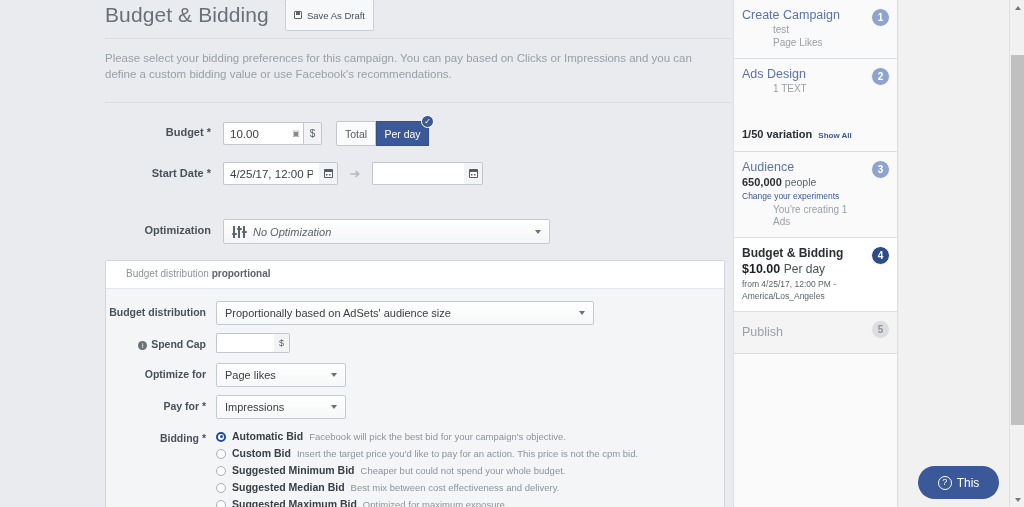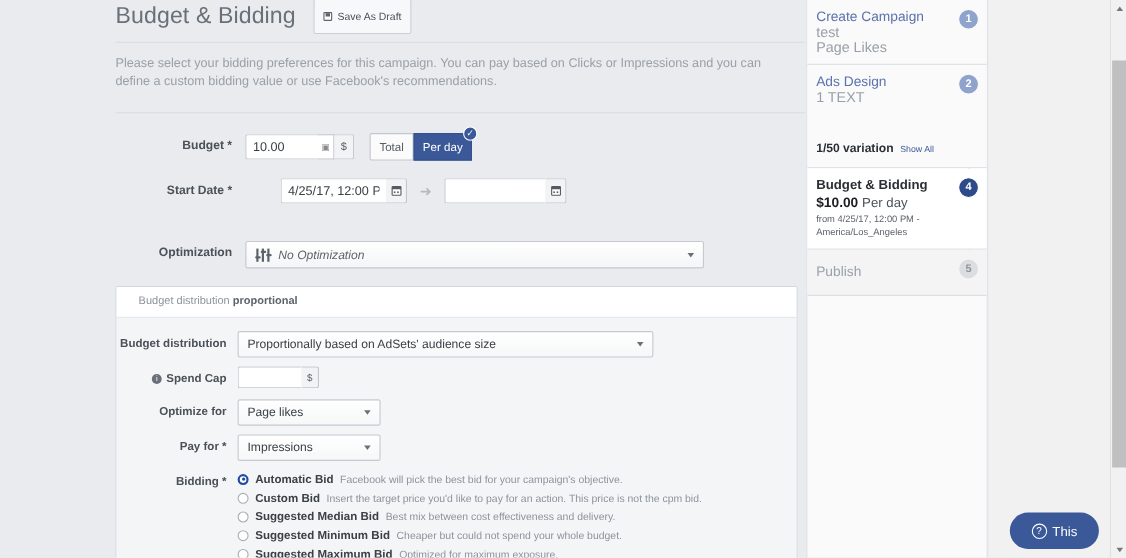--- a/index.html
+++ b/index.html
@@ -196,21 +196,21 @@
   .arrow-sep {
     width: 34px;
     text-align: center;
     color: #b4bac2;
     font-size: 13px;
     line-height: 23px;
   }
   .date2 { width: 92px; border-radius: 2px 0 0 2px; border-right: none; }
 
   .opt-select {
-    width: 417px; height: 25px;
+    width: 327px; height: 25px;
     border: 1px solid #c6cad0;
     background: linear-gradient(#ffffff, #f4f5f7);
     border-radius: 2px;
     display: flex; align-items: center;
     padding: 0 8px;
     font-size: 11px;
     color: #5d636b;
     font-style: italic;
     cursor: pointer;
     position: relative;
@@ -382,24 +382,25 @@
   .step.last { border-bottom: 1px solid #d9dde4; background: #f4f4f5; padding: 12px 34px 13px 8px; }
   .s-title {
     font-size: 12.5px;
     color: #5b73ad;
     line-height: 16px;
     font-weight: 400;
   }
   .step.active .s-title { color: #2b2f35; font-weight: bold; font-size: 12px; }
   .step.last .s-title { color: #9aa0a8; font-size: 12.5px; }
   .s-sub {
-    font-size: 13px;
+    font-size: 10px;
     color: #9aa0a8;
     line-height: 12px;
     padding-top: 1px;
+    margin-left: 31px;
   }
   .s-strong { font-size: 11px; color: #2b2f35; font-weight: bold; line-height: 15px; }
   .s-strong span.norm { font-weight: normal; color: #5d636b; font-size: 10.5px; }
   .s-amount { font-size: 12.5px; color: #1c1e21; font-weight: bold; line-height: 17px; }
   .s-amount span.per { font-weight: normal; color: #4b5158; font-size: 12px; }
   .s-link { font-size: 8.5px; color: #3b5998; line-height: 13px; }
   .s-note { font-size: 8.5px; color: #5d636b; line-height: 12px; }
   .badge {
     position: absolute;
     right: 7px; top: 8px;
@@ -411,21 +412,21 @@
     font-weight: bold;
     display: flex; align-items: center; justify-content: center;
     border: 1.5px solid #fafafa;
   }
   .step.active .badge { background: #2d4a8a; border-color: #fff; }
   .step.last .badge { background: #dcdde0; color: #8d939b; border-color: #f4f4f5; }
 
   .inline-show {
     font-size: 8px;
     color: #3b5998;
-    font-weight: normal;
+    font-weight: bold;
     margin-left: 6px;
     margin-top: 36px;
   }
 
   
   .gutter {
     position: absolute;
     left: 899px; top: 0;
     width: 125px; height: 507px;
     background: #f1f1f1;
@@ -520,21 +521,21 @@
               <div class="cur-box">$</div>
             </div>
             <div class="toggle-grp">
               <div class="tg">Total</div>
               <div class="tg wide active">Per day</div>
               <div class="tick">✓</div>
             </div>
           </div>
         </div>
 
-        <div class="row" style="margin-top:16px;gap:32px;">
+        <div class="row" style="margin-top:16px;">
           <div class="row-label">Start Date *</div>
           <div class="row-field">
             <input class="ipt date-ipt" value="4/25/17, 12:00 PM" style="">
             <div class="cal-btn">
               <span class="cal-ico"></span>
             </div>
             <div class="arrow-sep">➜</div>
             <input class="ipt date2" value="" style="">
             <div class="cal-btn">
               <span class="cal-ico"></span>
@@ -622,28 +623,28 @@
                 </label>
 
                 <label class="radio-item">
                   <span class="rb"></span>
                   <span class="r-title">Custom Bid</span>
                   <span class="r-desc">Insert the target price you'd like to pay for an action. This price is not the cpm bid.</span>
                 </label>
 
                 <label class="radio-item">
                   <span class="rb"></span>
+                  <span class="r-title">Suggested Minimum Bid</span>
+                  <span class="r-desc">Cheaper but could not spend your whole budget.</span>
+                </label>
+
+                <label class="radio-item">
+                  <span class="rb"></span>
                   <span class="r-title">Suggested Median Bid</span>
                   <span class="r-desc">Best mix between cost effectiveness and delivery.</span>
-                </label>
-
-                <label class="radio-item">
-                  <span class="rb"></span>
-                  <span class="r-title">Suggested Minimum Bid</span>
-                  <span class="r-desc">Cheaper but could not spend your whole budget.</span>
                 </label>
 
                 <label class="radio-item">
                   <span class="rb"></span>
                   <span class="r-title">Suggested Maximum Bid</span>
                   <span class="r-desc">Optimized for maximum exposure.</span>
                 </label>
 
               </div>
             </div>
@@ -668,20 +669,30 @@
     <div class="step">
       <div class="s-title">Ads Design</div>
       <div class="s-sub">1 TEXT</div>
       <div style="display:flex;align-items:baseline;">
         <span class="s-strong">1/50 variation</span>
         <span class="inline-show">Show All</span>
       </div>
       <div class="badge">2</div>
     </div>
 
+    <div class="step">
+      <div class="s-title">Audience</div>
+      <div class="s-strong">
+        <span>650,000</span>
+        <span class="norm">people</span>
+      </div>
+      <div class="s-link">Change your experiments</div>
+      <div class="s-sub">You're creating 1 Ads</div>
+      <div class="badge">3</div>
+    </div>
 
     <div class="step active">
       <div class="s-title">Budget &amp; Bidding</div>
       <div class="s-amount">
         <span>$10.00</span>
         <span class="per">Per day</span>
       </div>
       <div class="s-note">from 4/25/17, 12:00 PM -</div>
       <div class="s-note">America/Los_Angeles</div>
       <div class="badge">4</div>

